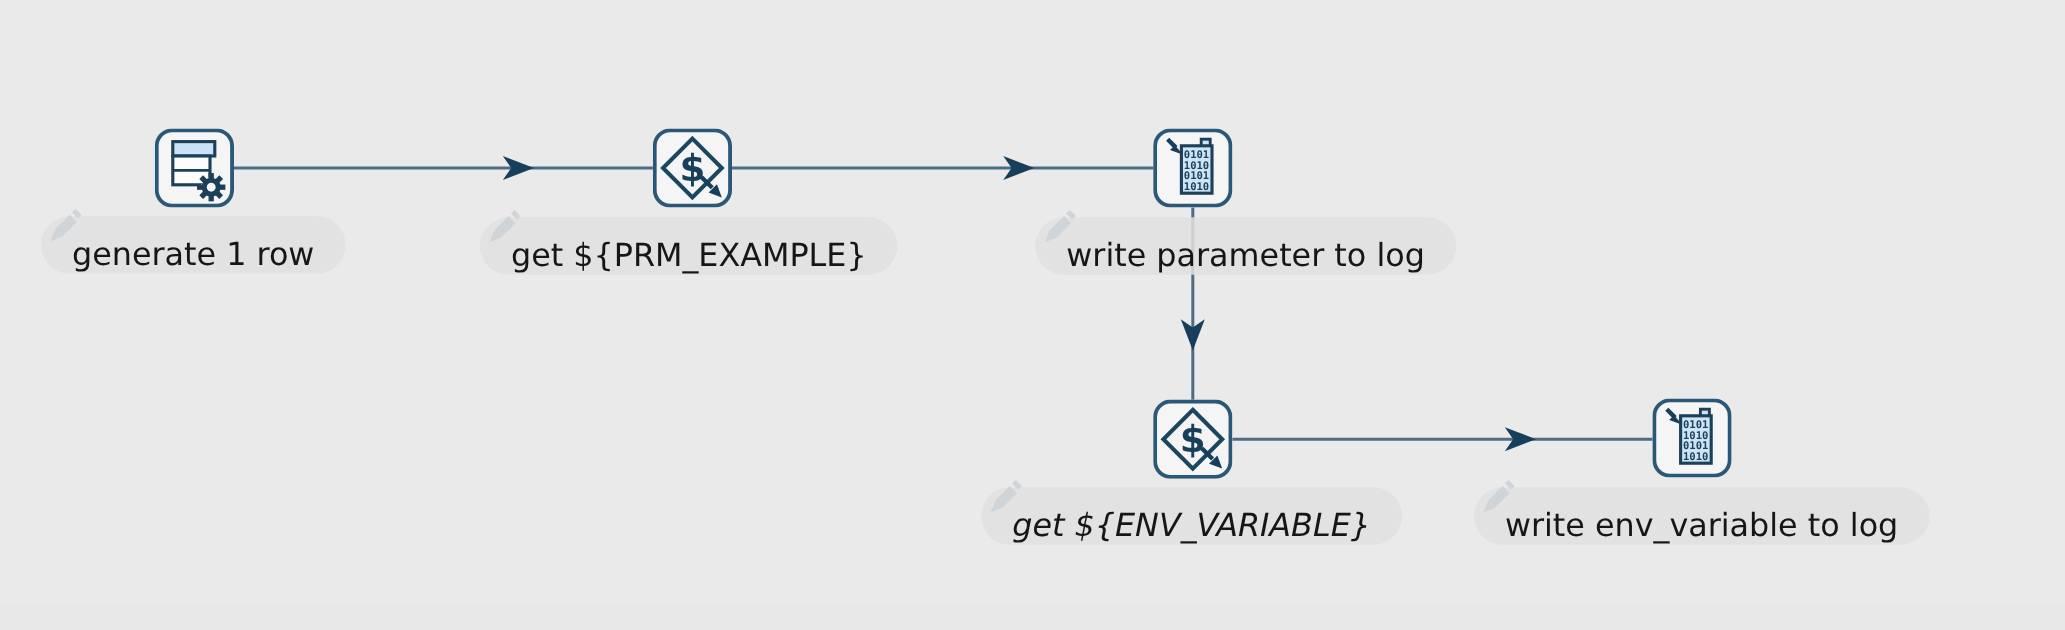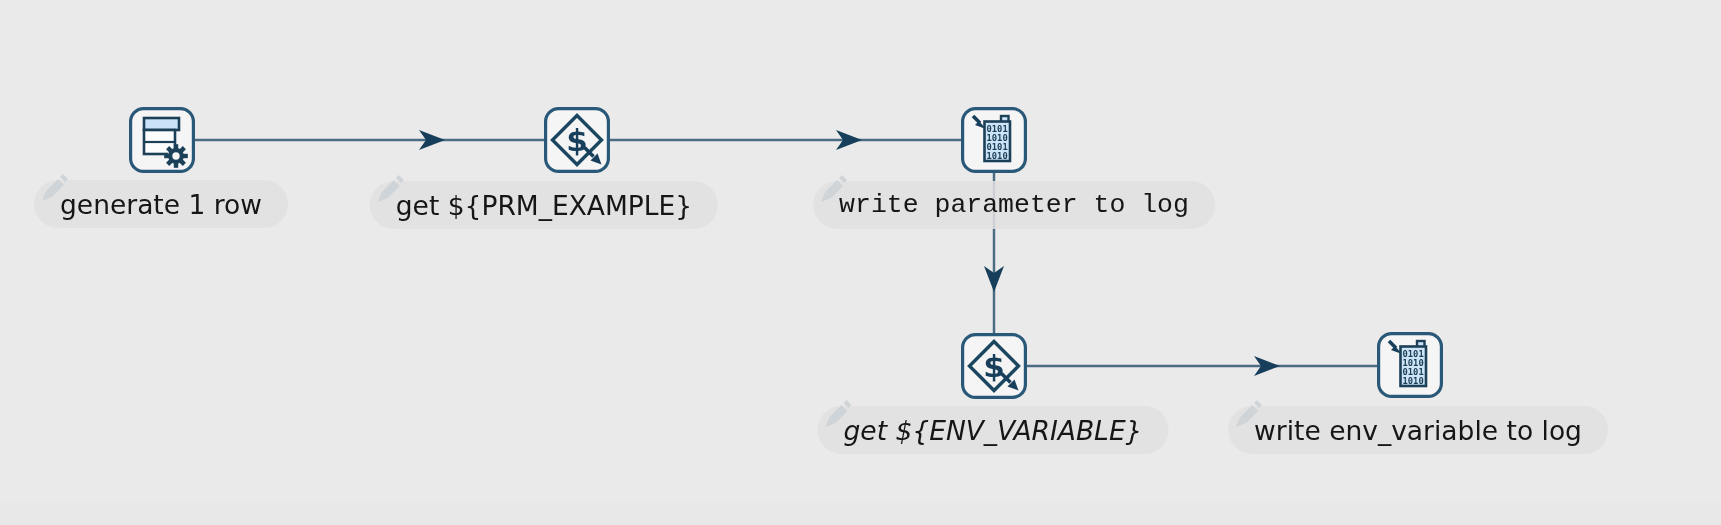--- a/index.html
+++ b/index.html
@@ -9,21 +9,21 @@
     font-family:"DejaVu Sans","Liberation Sans",sans-serif;
   }
   #bottom-strip{position:absolute;left:0;top:502px;width:1721px;height:23px;background:#e9e8e8;}
   svg.connections{position:absolute;left:0;top:0;z-index:1;}
   .hop-line{stroke:#4c6c84;stroke-width:2.5;fill:none;}
   .hop-arrow{fill:#173f5b;}
   .node-icon{position:absolute;width:66px;height:66px;z-index:3;cursor:pointer;}
   .pill{
     position:absolute;height:48px;border-radius:24px;z-index:2;
     background:rgba(226,225,225,0.86);
-    display:flex;align-items:center;padding:0 26px;
+    display:flex;align-items:flex-end;padding:0 26px;
     font-size:26.5px;color:#161616;white-space:nowrap;
     transform:translateX(-50%);
   }
   .pencil{position:absolute;left:2px;top:-8px;width:36px;height:36px;cursor:pointer;}
 </style>
 </head>
 <body>
 
 <div id="canvas">
 
@@ -80,21 +80,21 @@
 
   <div class="node-icon" style="left:544px;top:107px;">
     <svg width="66" height="66" viewBox="0 0 66 66">
       <rect x="1.6" y="1.6" width="62.8" height="62.8" rx="13" fill="#f5f5f5" stroke="#2a5878" stroke-width="3.2"></rect>
       <polygon points="33,8.5 57.5,33 33,57.5 8.5,33" fill="#f4f4f4" stroke="#1b4660" stroke-width="3.4"></polygon>
       <text x="33" y="43.5" text-anchor="middle" font-size="31" font-weight="bold" fill="#173f5b" font-family="DejaVu Sans, sans-serif">$</text>
       <line x1="40.5" y1="40.5" x2="49.5" y2="49.5" stroke="#173f5b" stroke-width="3.6"></line>
       <polygon points="57.5,57.5 46.5,53.5 53.5,46.5" fill="#173f5b"></polygon>
     </svg>
   </div>
-  <div class="pill" style="left:544px;top:181px;">
+  <div class="pill" style="left:574px;top:181px;">
     <svg class="pencil" viewBox="0 0 36 36">
       <polygon points="6,29 10,19 16,25" fill="#cfd4d8"></polygon>
       <polygon points="10,19 22,7 28,13 16,25" fill="#cfd4d8"></polygon>
       <polygon points="24,5 27,2 32,7 29,10" fill="#cfd4d8"></polygon>
     </svg>
     <span>get ${PRM_EXAMPLE}</span>
   </div>
 
   <div class="node-icon" style="left:961px;top:107px;">
     <svg width="66" height="66" viewBox="0 0 66 66">
@@ -104,21 +104,21 @@
       <rect x="40" y="9" width="7.5" height="8" fill="#cde4f6" stroke="#1d4059" stroke-width="2.4"></rect>
       <rect x="23.5" y="14.5" width="25.5" height="39.5" fill="#cde4f6" stroke="#1d4059" stroke-width="2.6"></rect>
       <g font-family="DejaVu Sans Mono, monospace" font-size="8.8" font-weight="bold" fill="#1d4059">
         <text x="25.5" y="24.5">0101</text>
         <text x="25.5" y="33.5">1010</text>
         <text x="25.5" y="42.5">0101</text>
         <text x="25.5" y="51.5">1010</text>
       </g>
     </svg>
   </div>
-  <div class="pill" style="left:1014px;top:181px;font-family:Liberation Mono, monospace;">
+  <div class="pill" style="left:1038px;top:181px;">
     <svg class="pencil" viewBox="0 0 36 36">
       <polygon points="6,29 10,19 16,25" fill="#cfd4d8"></polygon>
       <polygon points="10,19 22,7 28,13 16,25" fill="#cfd4d8"></polygon>
       <polygon points="24,5 27,2 32,7 29,10" fill="#cfd4d8"></polygon>
     </svg>
     <span>write parameter to log</span>
   </div>
 
   <div class="node-icon" style="left:961px;top:333px;">
     <svg width="66" height="66" viewBox="0 0 66 66">

